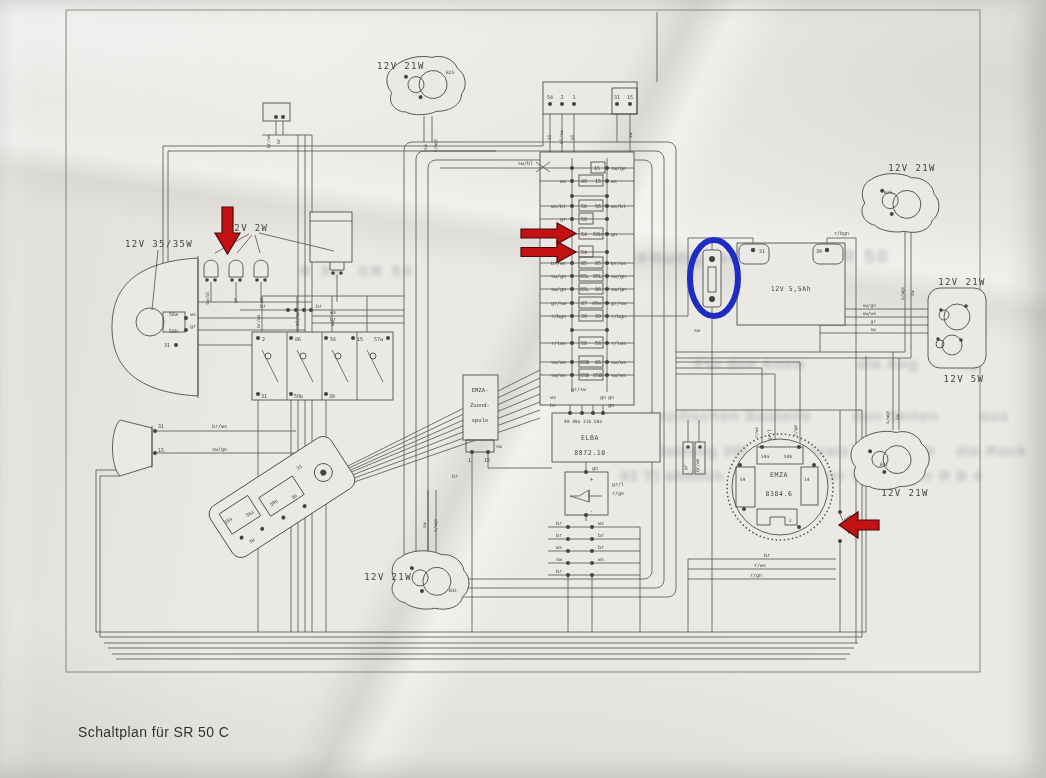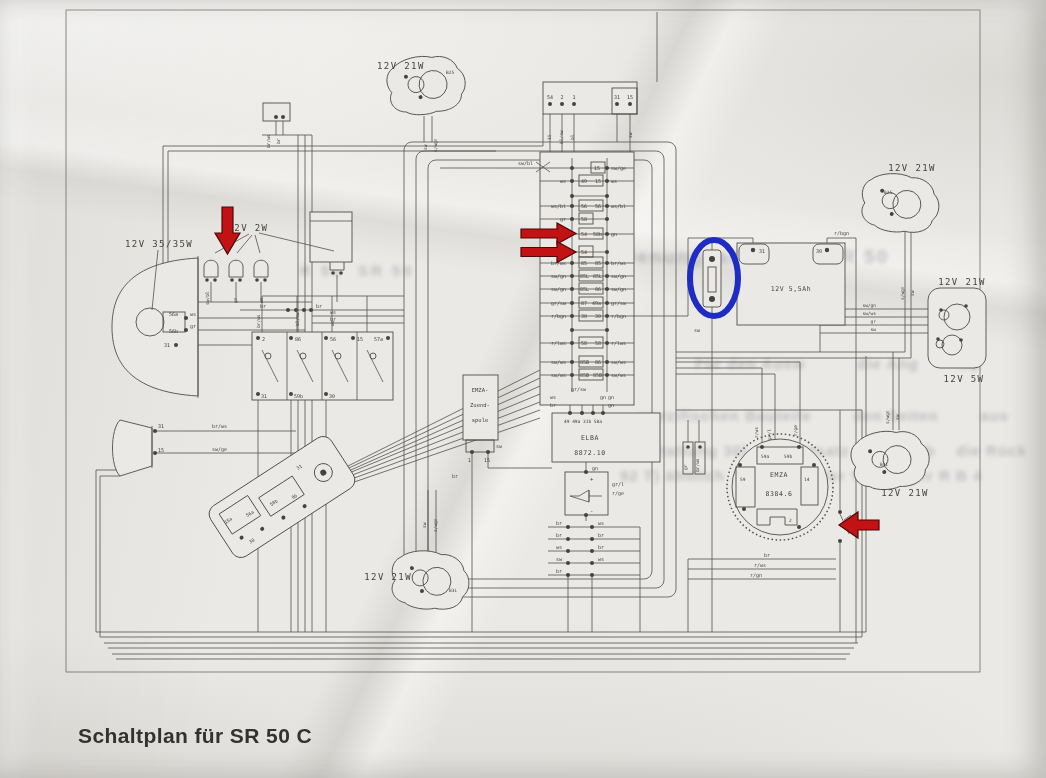--- a/index.html
+++ b/index.html
@@ -25,21 +25,21 @@
   .dotc{stroke:#504e47;stroke-width:1.5;stroke-dasharray:1.5,2.6;fill:none}
   .wd{fill:#45433c}
   text{fill:#45433c;font-family:"DejaVu Sans Mono",monospace}
   .t45{font-size:4.5px}.t5{font-size:5px}.t55{font-size:5.5px}
   .t65{font-size:6.5px;letter-spacing:.6px}
   .t9{font-size:9px;letter-spacing:1.4px}
   .tm{text-anchor:middle}.te{text-anchor:end}
   .bleed{position:absolute;color:#838a96;opacity:.45;filter:blur(2px);
     font-family:"Liberation Sans",sans-serif;font-weight:bold;white-space:pre;pointer-events:none}
   .caption{position:absolute;left:78px;top:724px;font-family:"Liberation Sans",sans-serif;
-    font-weight:bold;font-size:21px;color:#33322e;letter-spacing:.4px}
+    font-weight:normal;font-size:14px;color:#33322e;letter-spacing:.4px}
 </style>
 </head>
 <body>
 
 <div class="paper"></div>
 <div class="crease1"></div>
 <div class="crease2"></div>
 
 <div class="bleed" style="left:300px;top:262px;font-size:15px;letter-spacing:3px">R 50  SR 50</div>
 <div class="bleed" style="left:560px;top:246px;font-size:19px;letter-spacing:2px">u. Bedienungsanleitung SR 50</div>

